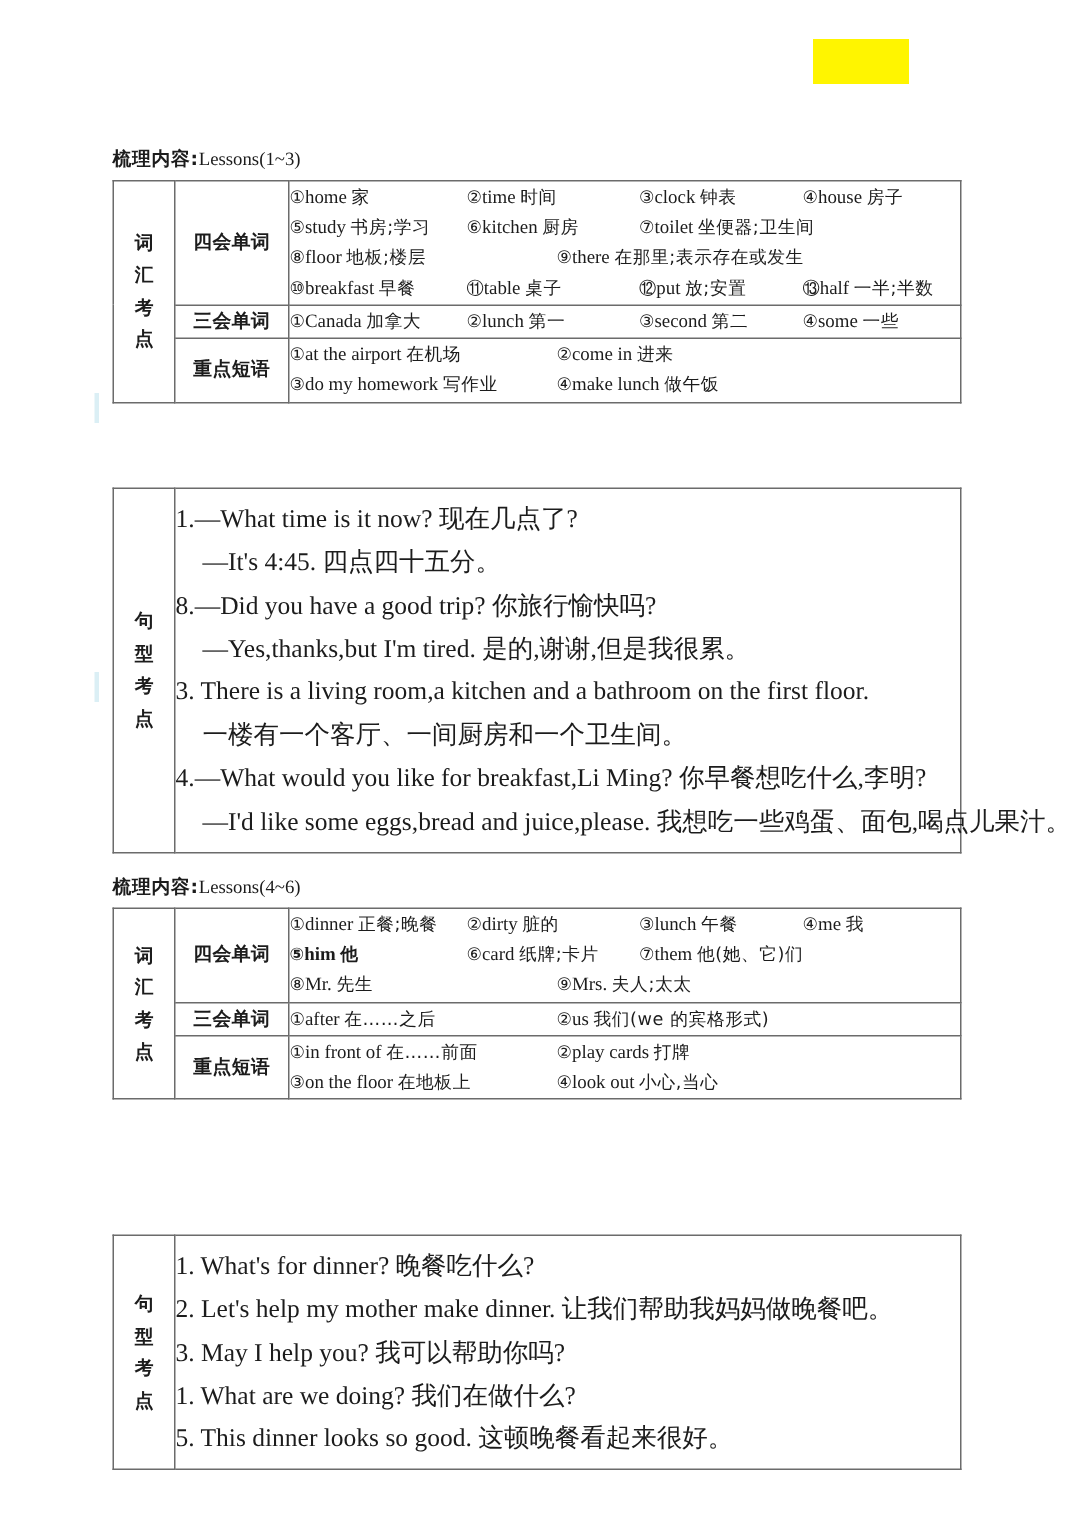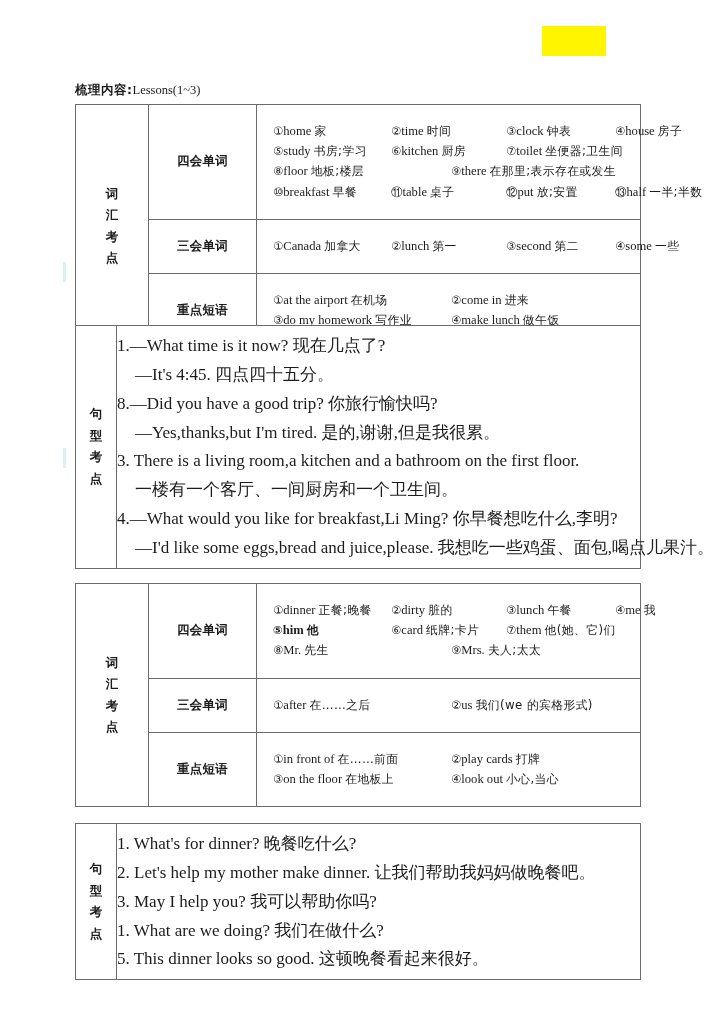--- a/index.html
+++ b/index.html
@@ -72,21 +72,21 @@
   }
   table.grid,
   table.grid td {
     border: 1px solid #6b6b6b;
   }
   table.grid {
     border-width: 1.6px;
     border-color: #4a4a4a;
   }
   table.grid td {
-    padding: 16px;
+    padding: 0;
     vertical-align: middle;
   }
 
   
   td.vlabel {
     width: 40px;
     text-align: center;
     font-family: "DejaVu Sans", sans-serif;
     font-weight: bold;
     font-size: 12.5px;
@@ -172,21 +172,21 @@
 </head>
 <body>
 
 <div class="page">
 
   <div class="yellow-box"></div>
 
   <div class="scan-tick" style="top:262px"></div>
   <div class="scan-tick" style="top:448px"></div>
 
-  <div class="block" id="sec0-vocab-wrap" style="top:82px">
+  <div class="block" id="sec0-vocab-wrap" style="top:98px">
     <div class="block-title">
       <span class="cn">梳理内容:</span><span class="en">Lessons(1~3)</span>
     </div>
     <table class="grid">
       <tbody id="sec0-vocab-body">
           <tr>
             <td class="vlabel" rowspan="3">
               <span class="ch">词</span>
               <span class="ch">汇</span>
               <span class="ch">考</span>
@@ -264,20 +264,23 @@
               <span class="sline indent">一楼有一个客厅、一间厨房和一个卫生间。</span>
               <span class="sline">4.—What would you like for breakfast,Li Ming? 你早餐想吃什么,李明?</span>
               <span class="sline indent">—I'd like some eggs,bread and juice,please. 我想吃一些鸡蛋、面包,喝点儿果汁。</span>
             </td>
           </tr>
         </tbody>
     </table>
   </div>
 
   <div class="block" id="sec1-vocab-wrap" style="top:583px">
+    <div class="block-title">
+      <span class="cn">梳理内容:</span><span class="en">Lessons(4~6)</span>
+    </div>
     <table class="grid">
       <tbody id="sec1-vocab-body">
           <tr>
             <td class="vlabel" rowspan="3">
               <span class="ch">词</span>
               <span class="ch">汇</span>
               <span class="ch">考</span>
               <span class="ch">点</span>
             </td>
             <td class="catlabel">四会单词</td>

